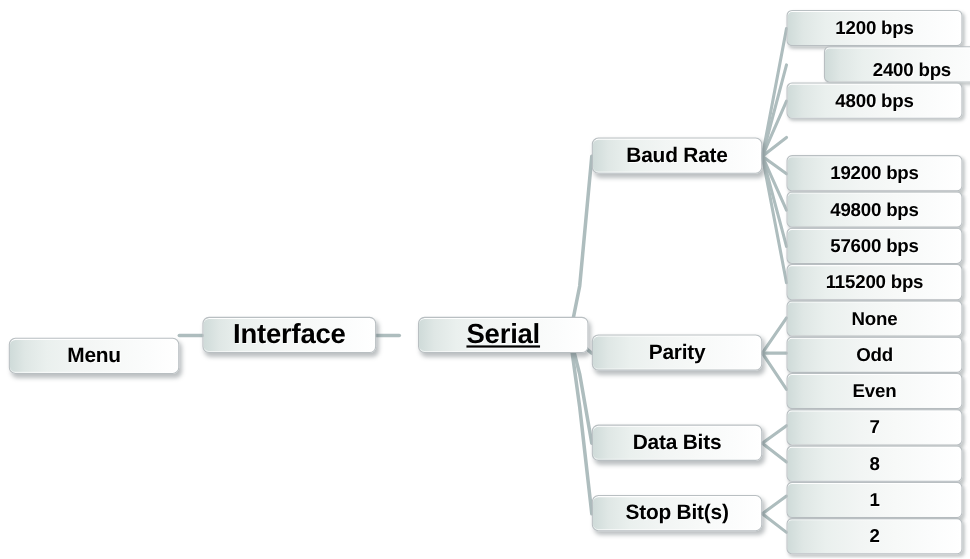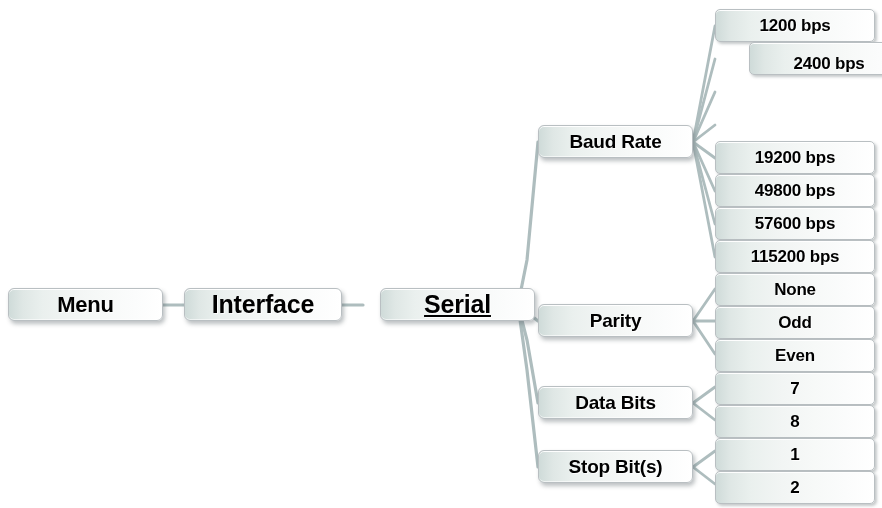--- a/index.html
+++ b/index.html
@@ -47,21 +47,21 @@
     letter-spacing: -0.2px;
     text-shadow: 1px 1px 0 rgba(255, 255, 255, 0.85);
     z-index: 5;
   }
   .node .label {
     position: relative;
     z-index: 2;
     white-space: nowrap;
   }
   
-  .lvl-root   { font-size: 22px; }
+  .lvl-root   { font-size: 19px; margin-top: 19px; }
   .lvl-branch { font-size: 25px; }
   .lvl-cat    { font-size: 19px; }
   .lvl-leaf   { font-size: 17px; border-radius: 5px; }
   .lvl-leaf {
     box-shadow: 2px 2px 3px rgba(80, 90, 95, 0.33),
                 inset 0 1px 0 rgba(255, 255, 255, 0.95);
   }
 </style>
 </head>
 <body>
@@ -127,20 +127,23 @@
   <div class="node lvl-cat" style="left:538px; top:450px; width:155px; height:33px;">
     <span class="label">Stop Bit(s)</span>
   </div>
 
   <div class="node lvl-leaf" style="left:715px; top:9px; width:160px; height:33px;">
     <span class="label">1200 bps</span>
   </div>
   <div class="node lvl-leaf" style="left:749px; top:42px; width:160px; height:33px;align-items:flex-end;">
     <span class="label">2400 bps</span>
   </div>
+  <div class="node lvl-leaf" style="left:715px; top:75px; width:160px; height:33px;">
+    <span class="label">4800 bps</span>
+  </div>
   <div class="node lvl-leaf" style="left:715px; top:141px; width:160px; height:33px;">
     <span class="label">19200 bps</span>
   </div>
   <div class="node lvl-leaf" style="left:715px; top:174px; width:160px; height:33px;">
     <span class="label">49800 bps</span>
   </div>
   <div class="node lvl-leaf" style="left:715px; top:207px; width:160px; height:33px;">
     <span class="label">57600 bps</span>
   </div>
   <div class="node lvl-leaf" style="left:715px; top:240px; width:160px; height:33px;">

